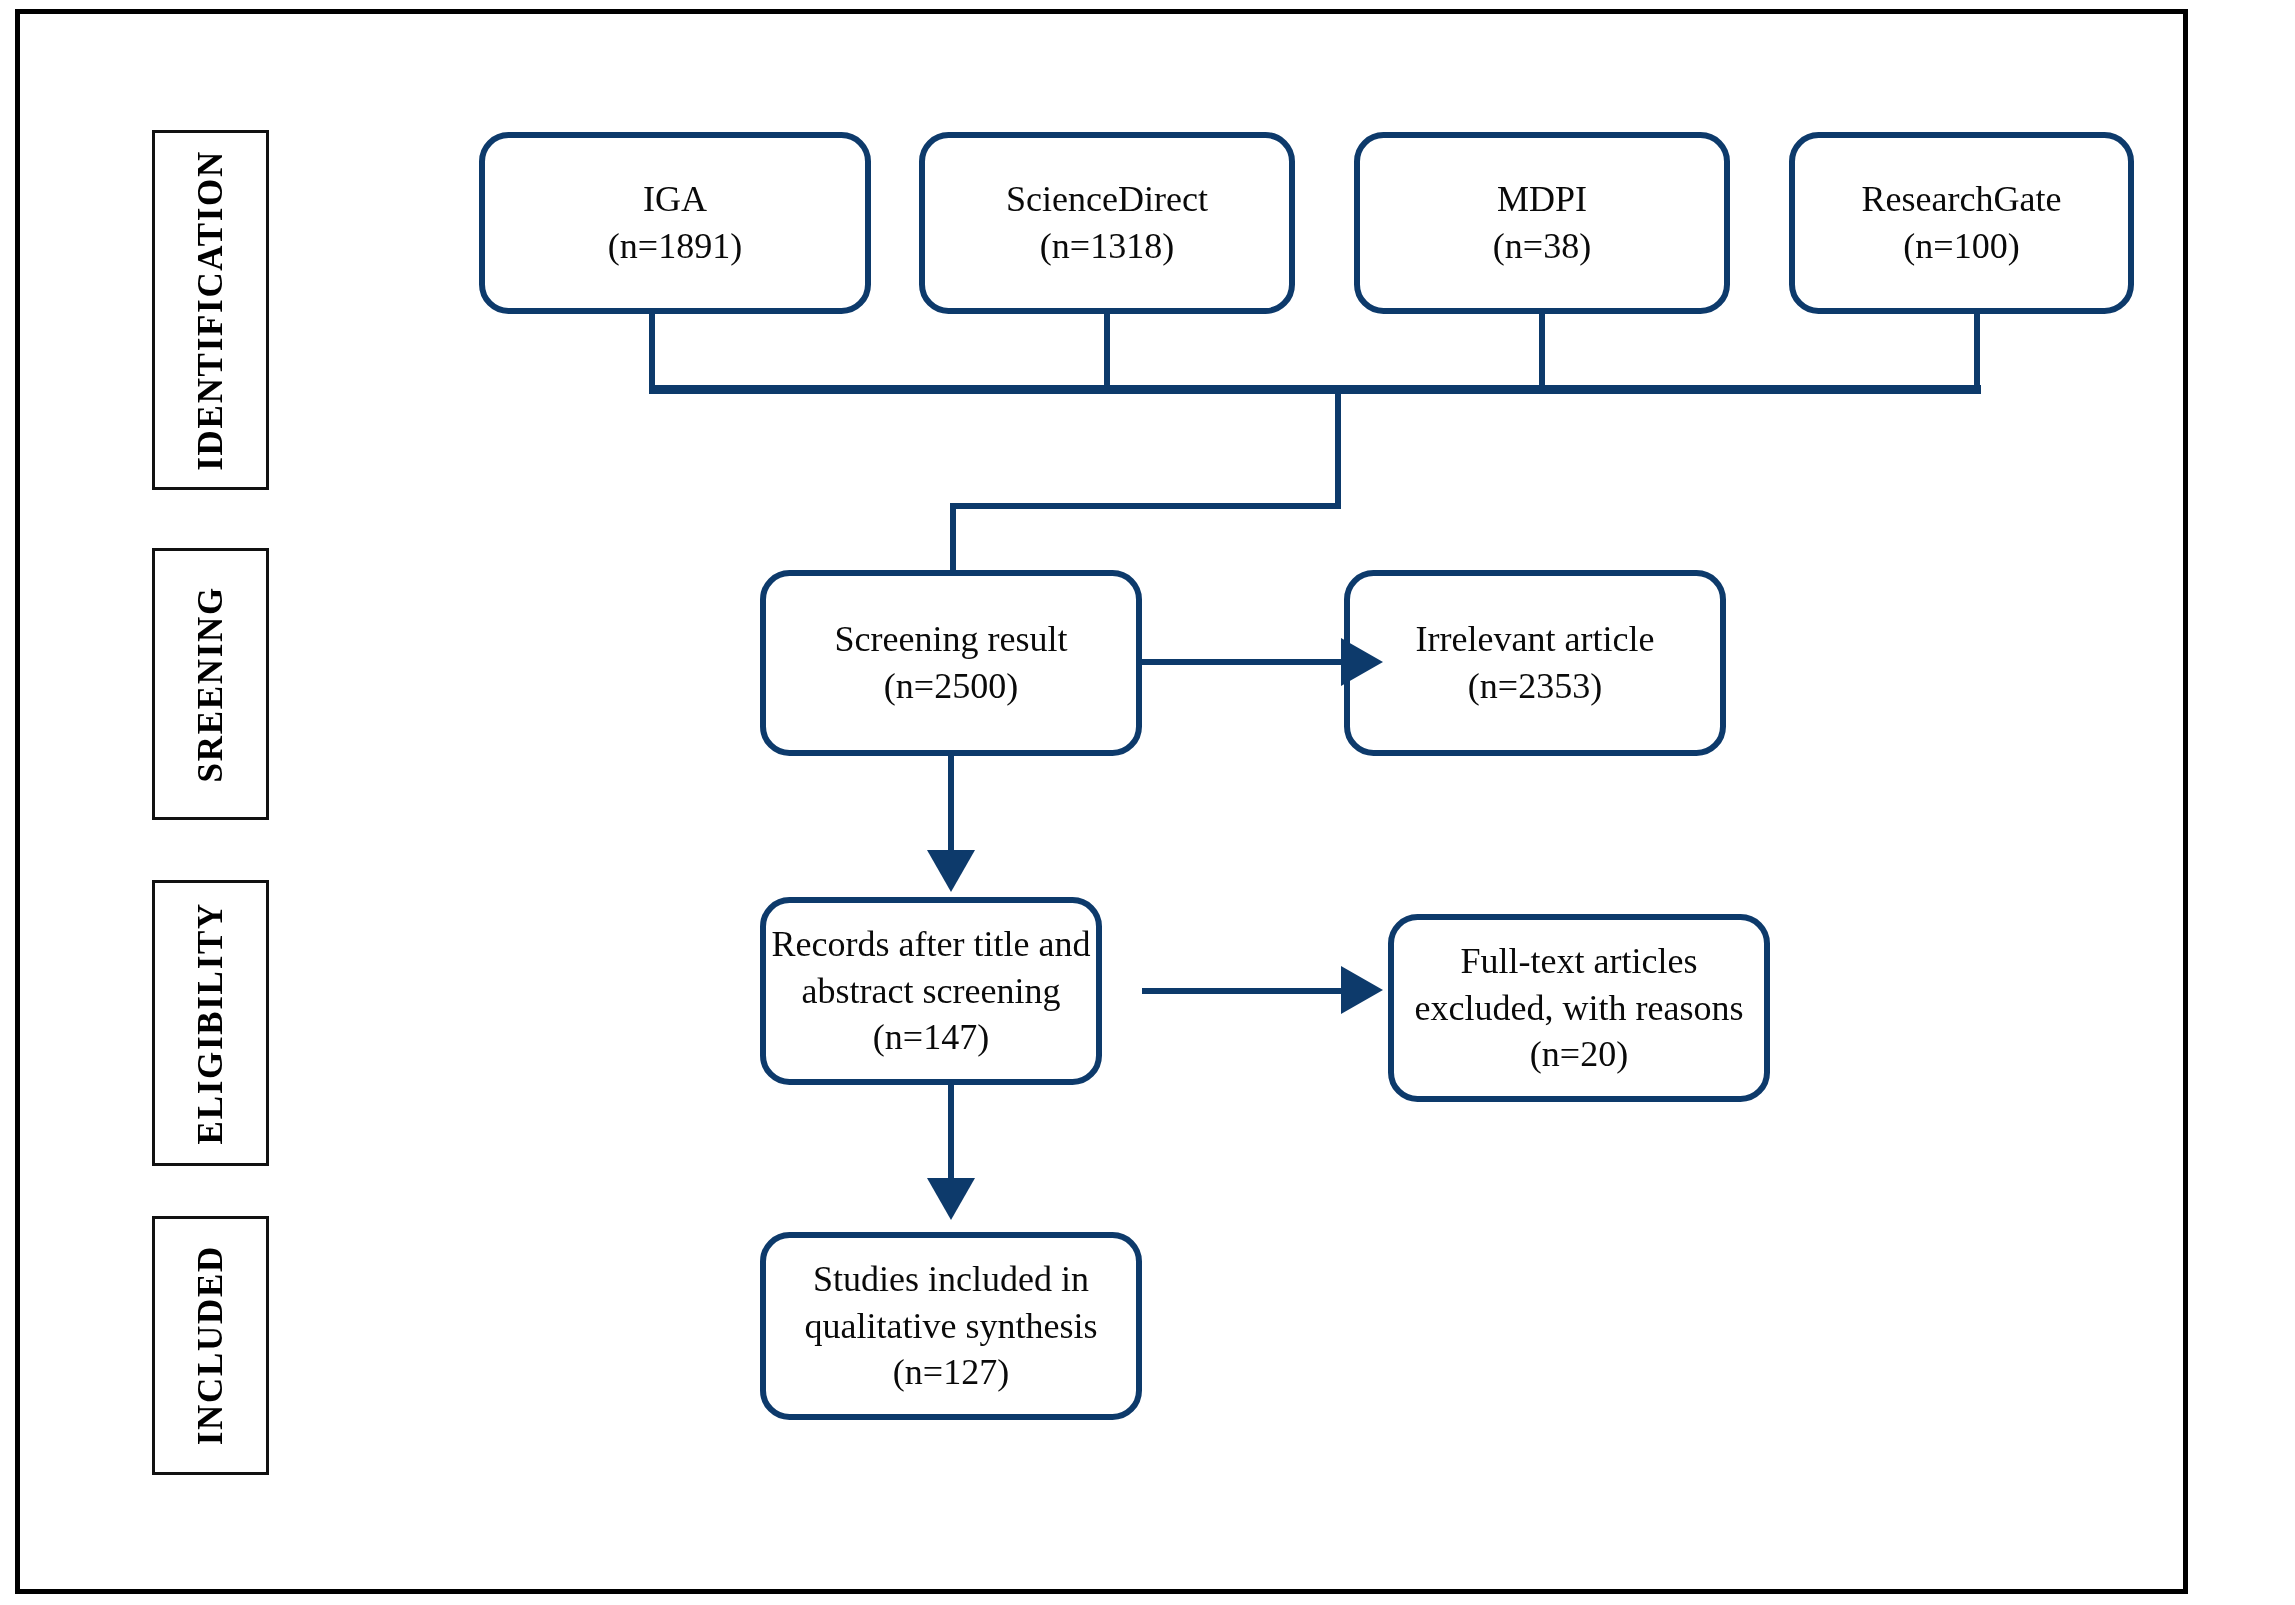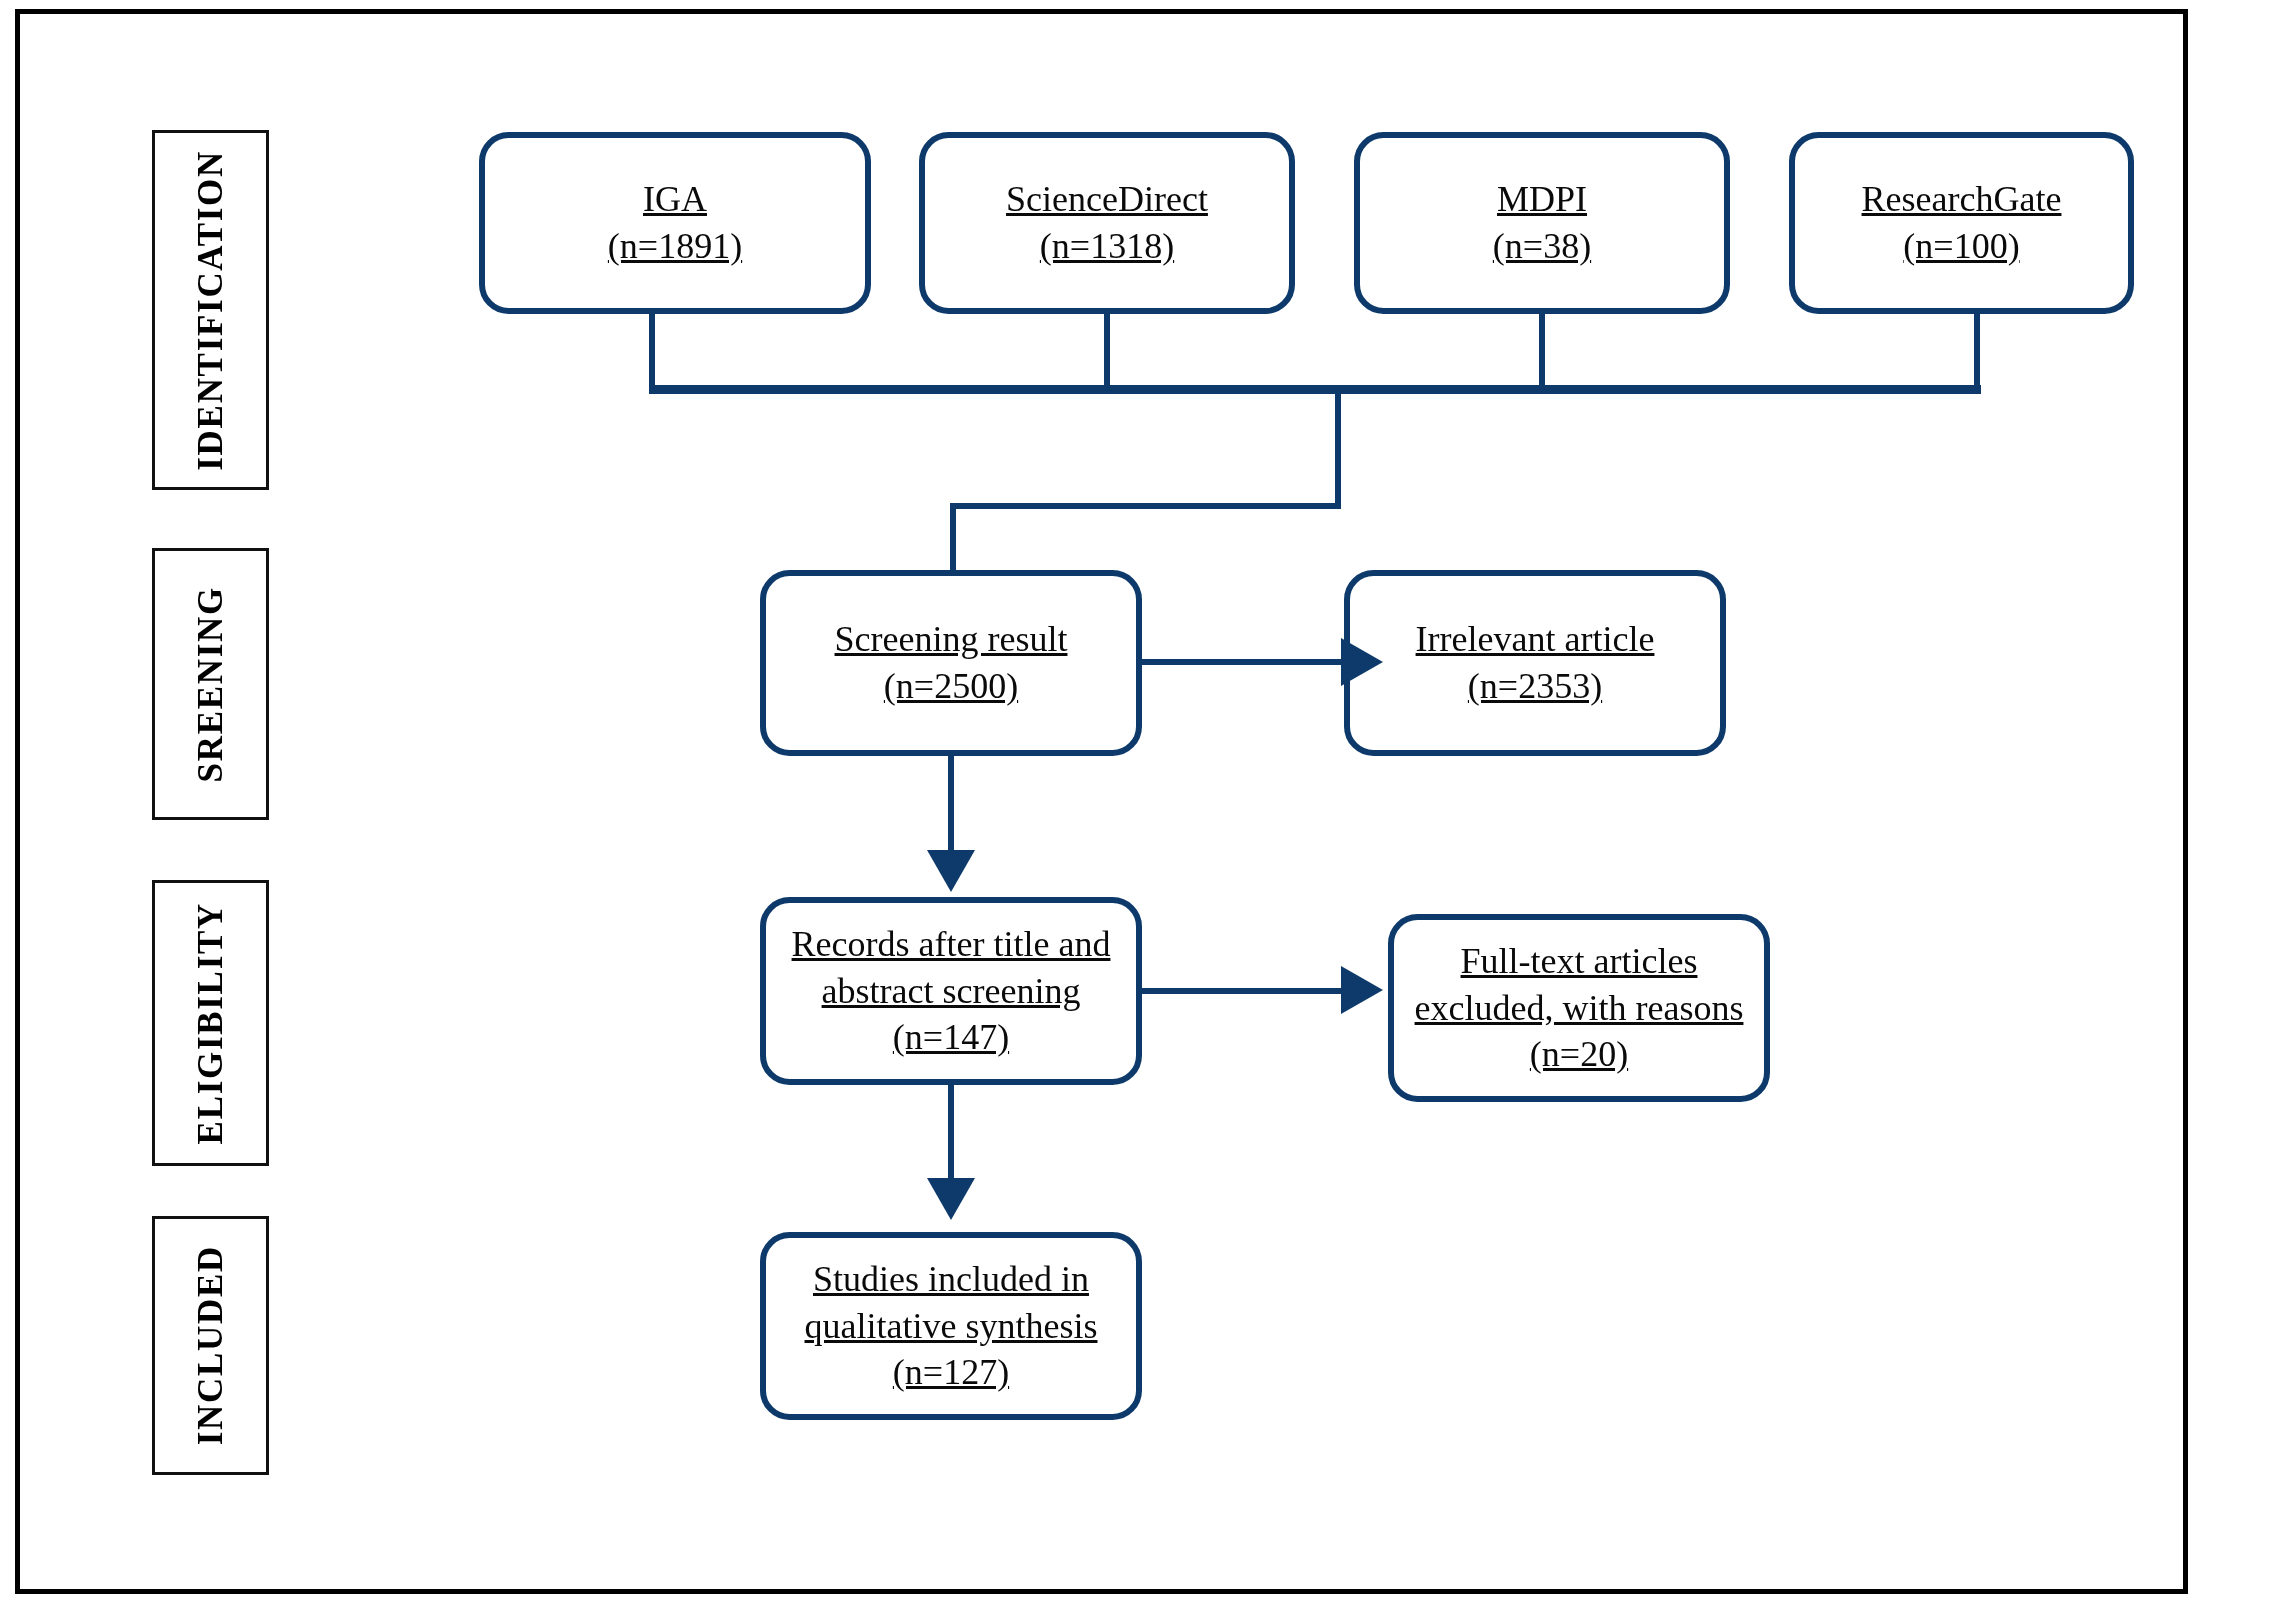--- a/index.html
+++ b/index.html
@@ -56,21 +56,20 @@
     border-radius: 29.5px;
     display: flex;
     flex-direction: column;
     align-items: center;
     justify-content: center;
     text-align: center;
     color: #0a0a0a;
     font-size: 36px;
     line-height: 1.30;
     padding: 3.4px 10.2px;
-    text-decoration: underline;
   }
   .flow-box .line { display: block; white-space: nowrap; }
 
   
   .conn-v, .conn-h {
     position: absolute;
     background: #0d3a6b;
   }
   .conn-v { width: 6.3px; }
   .conn-h { height: 6.3px; }
@@ -154,21 +153,21 @@
     <span class="line">Irrelevant article</span>
     <span class="line">(n=2353)</span>
   </div>
 
   <div class="conn-h" style="left:1142px; top:659px; width:205px;"></div>
   <div class="arrow-right" style="left:1341px; top:638px;"></div>
 
   <div class="conn-v" style="left:948px; top:756px; height:99px;"></div>
   <div class="arrow-down" style="left:927px; top:850px;"></div>
 
-  <div class="flow-box" style="left:760px; top:897px; width:382px; height:188px;">
+  <div class="flow-box" style="left:760px; top:897px; width:342px; height:188px;">
     <span class="line">Records after title and</span>
     <span class="line">abstract screening</span>
     <span class="line">(n=147)</span>
   </div>
 
   <div class="flow-box" style="left:1388px; top:897px; width:382px; height:188px;margin-top:17px;">
     <span class="line">Full-text articles</span>
     <span class="line">excluded, with reasons</span>
     <span class="line">(n=20)</span>
   </div>

